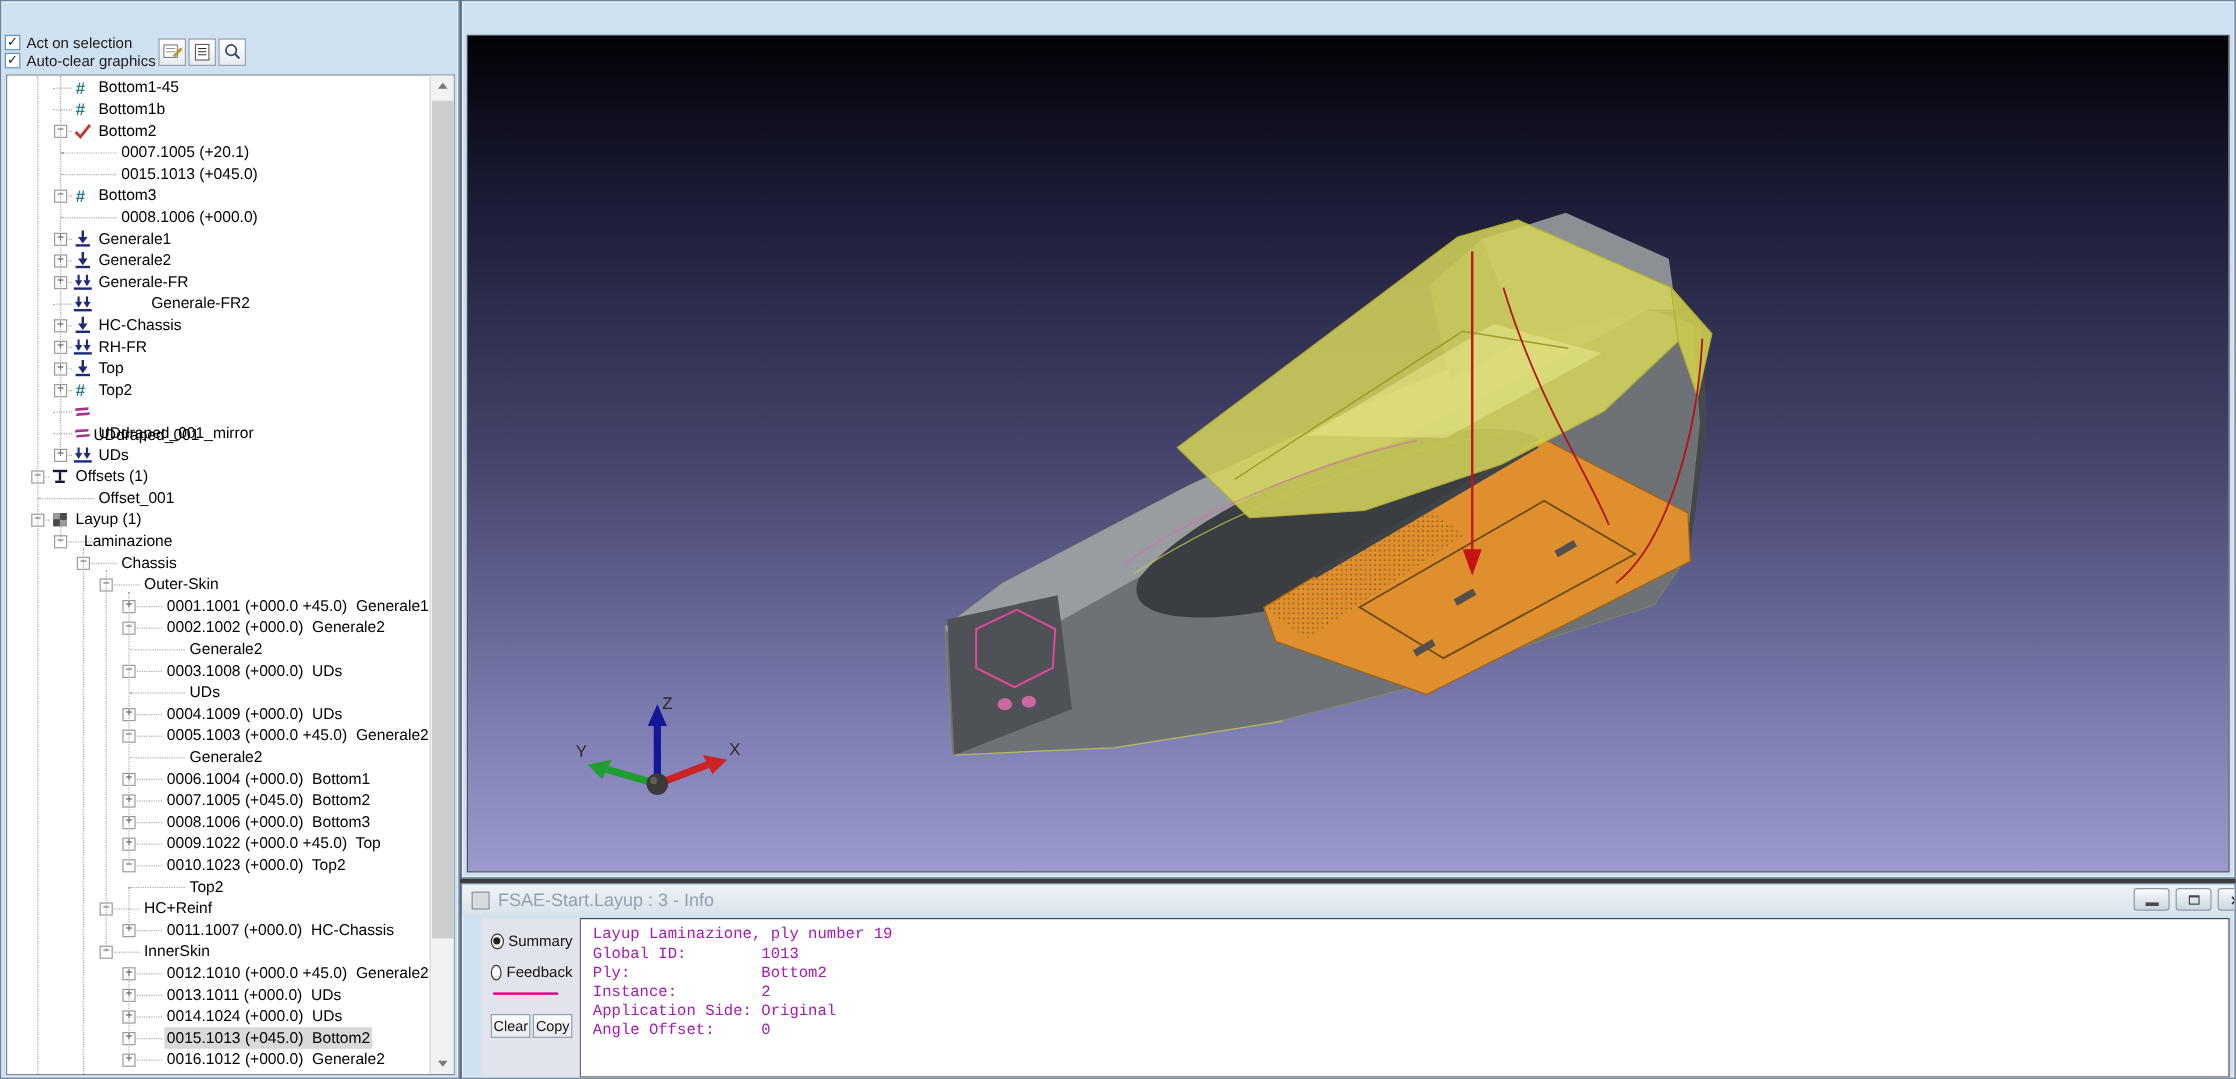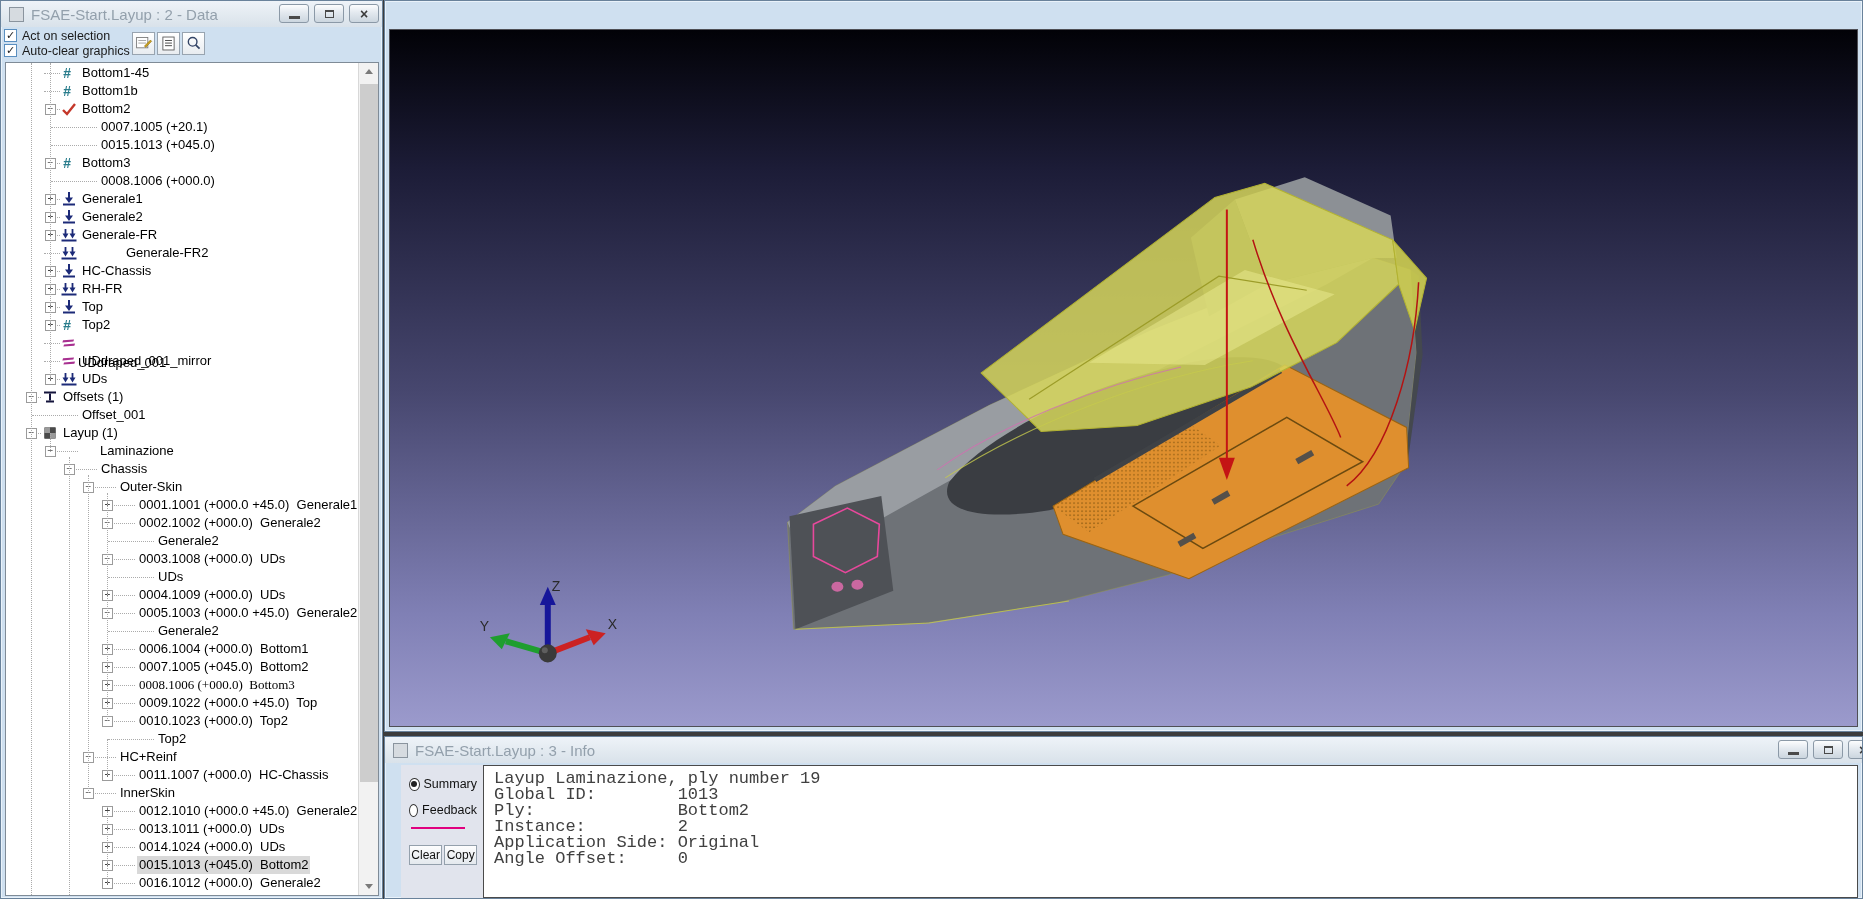--- a/index.html
+++ b/index.html
@@ -75,41 +75,26 @@
   .radio { width:13px; height:13px; border:1px solid #333; border-radius:50%; background:#fff;
            display:flex; align-items:center; justify-content:center; }
   .radio .dot { width:6px; height:6px; border-radius:50%; background:#222; }
   #side-divider { width:54px; height:2px; background:#e0007f; margin:2px 0 16px 2px; }
   .side-btns { display:flex; gap:2px; }
   .side-btn { min-width:32px; height:20px; padding:0 4px; border:1px solid #94a0ac;
               background:linear-gradient(#fdfdfe,#e4e9ee); font-size:12px; color:#111;
               display:flex; align-items:center; justify-content:center; }
   #info-text-panel { flex:1; background:#fff; border:1px solid #4a4a4a; padding:5px 2px 0 10px; }
   #info-text { font-family:"Liberation Mono","DejaVu Sans Mono",monospace;
-               font-size:17px; line-height:16px; color:#404040; }
+               font-size:13px; line-height:16px; color:#a21caf; }
 </style>
 </head>
 <body>
 
 <div class="win" id="data-win">
-  <div class="titlebar inactive">
-    <span class="tb-icon"></span>
-    <span>FSAE-Start.Layup : 2 - Data</span>
-    <span class="winbtns">
-      <span class="winbtn">
-          <span class="g-min"></span>
-        </span>
-      <span class="winbtn">
-          <span class="g-max"></span>
-        </span>
-      <span class="winbtn">
-          <span class="g-close">×</span>
-        </span>
-    </span>
-  </div>
 
   <div id="chk-area">
       <div class="chk-row">
         <span class="chk-box">✓</span>
         <span>Act on selection</span>
       </div>
       <div class="chk-row">
         <span class="chk-box">✓</span>
         <span>Auto-clear graphics</span>
       </div>
@@ -316,21 +301,21 @@
               <rect x="2.5" y="2.5" width="5.5" height="5.5" fill="#9a9a9a"></rect>
               <rect x="8" y="8" width="5.5" height="5.5" fill="#9a9a9a"></rect>
               <rect x="8" y="2.5" width="5.5" height="5.5" fill="#4a4a4a"></rect>
               <rect x="2.5" y="8" width="5.5" height="5.5" fill="#4a4a4a"></rect>
             </svg></span>
           <span class="tlabel" style="left: 57px;">Layup (1)</span>
         </div>
         <div class="trow" style="top: 379px;">
           <div class="conn" style="left: 51px; width: 21px;"></div>
           <span class="texp" style="left: 39px;">−</span>
-          <span class="tlabel" style="left: 94px;">Laminazione</span>
+          <span class="tlabel" style="left: 64px;">Laminazione</span>
         </div>
         <div class="trow" style="top: 397px;">
           <div class="conn" style="left: 70px; width: 21px;"></div>
           <span class="texp" style="left: 58px;">−</span>
           <span class="tlabel" style="left: 95px;">Chassis</span>
         </div>
         <div class="trow" style="top: 415px;">
           <div class="conn" style="left: 89px; width: 21px;"></div>
           <span class="texp" style="left: 77px;">−</span>
           <span class="tlabel" style="left: 114px;">Outer-Skin</span>
@@ -378,21 +363,21 @@
           <span class="tlabel" style="left: 133px;">0006.1004 (+000.0)  Bottom1</span>
         </div>
         <div class="trow" style="top: 595px;">
           <div class="conn" style="left: 108px; width: 21px;"></div>
           <span class="texp" style="left: 96px;">+</span>
           <span class="tlabel" style="left: 133px;">0007.1005 (+045.0)  Bottom2</span>
         </div>
         <div class="trow" style="top: 613px;">
           <div class="conn" style="left: 108px; width: 21px;"></div>
           <span class="texp" style="left: 96px;">+</span>
-          <span class="tlabel" style="left: 133px; font-family: Liberation Serif, serif;">0008.1006 (+000.0)  Bottom3</span>
+          <span class="tlabel" style="left: 133px;">0008.1006 (+000.0)  Bottom3</span>
         </div>
         <div class="trow" style="top: 631px;">
           <div class="conn" style="left: 108px; width: 21px;"></div>
           <span class="texp" style="left: 96px;">+</span>
           <span class="tlabel" style="left: 133px;">0009.1022 (+000.0 +45.0)  Top</span>
         </div>
         <div class="trow" style="top: 649px;">
           <div class="conn" style="left: 108px; width: 21px;"></div>
           <span class="texp" style="left: 96px;">−</span>
           <span class="tlabel" style="left: 133px;">0010.1023 (+000.0)  Top2</span>

